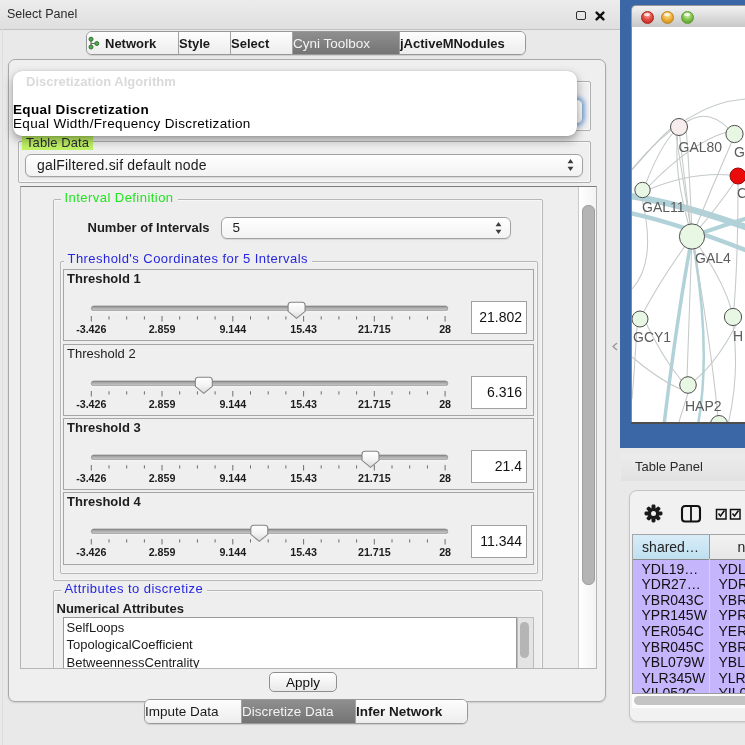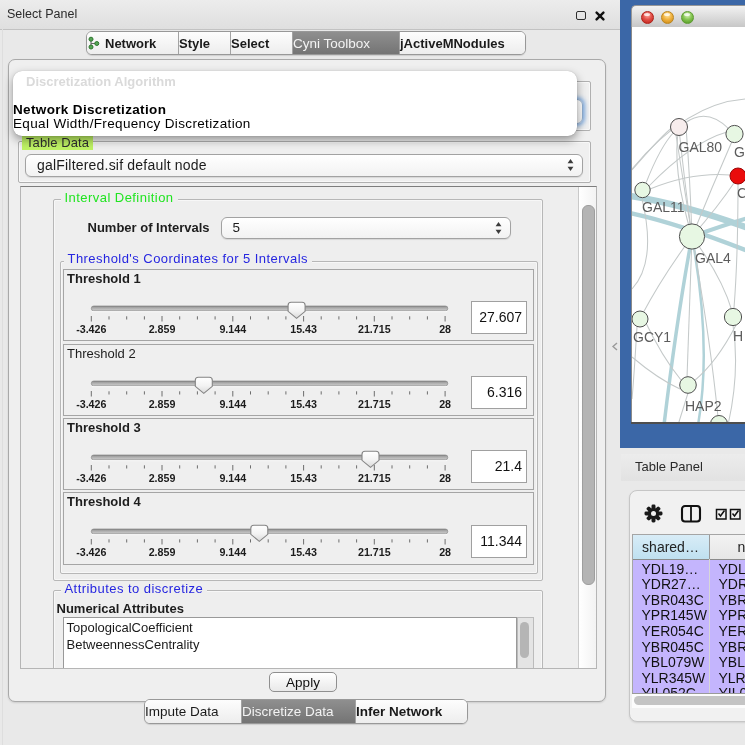--- a/index.html
+++ b/index.html
@@ -62,21 +62,21 @@
 <div class="combo" style="left:25px;top:153.5px;width:556px;height:21.5px">
   <div class="ctext" style="font-size:14px">galFiltered.sif default node</div>
   <svg class="abs" style="right:8px;top:4px" width="7" height="12" viewBox="0 0 7 12">
       <path d="M3.5 0 L6.4 4.2 H0.6 Z" fill="#3c3c3c"></path>
       <path d="M3.5 12 L6.4 7.8 H0.6 Z" fill="#3c3c3c"></path>
     </svg>
 </div>
 
 <div class="abs" style="left:13px;top:71px;width:564px;height:65px;background:#fff;border-radius:9px;box-shadow:0 4px 10px rgba(0,0,0,.38),0 0 1px rgba(0,0,0,.25)">
   <div class="abs" style="left:13px;top:3px;font-size:13px;font-weight:700;color:#dadada;white-space:nowrap">Discretization Algorithm</div>
-  <div class="abs" style="left:0px;top:30.5px;font-size:13.5px;font-weight:700;color:#000;letter-spacing:0.35px">Network Discretization</div>
+  <div class="abs" style="left:0px;top:30.5px;font-size:13.5px;font-weight:700;color:#000;letter-spacing:0.35px">Equal Discretization</div>
   <div class="abs" style="left:0px;top:45px;font-size:13.5px;color:#000;letter-spacing:0.35px">Equal Width/Frequency Discretization</div>
 </div>
 
 <div class="abs" id="scrollbox" style="left:19.5px;top:186px;width:575px;height:481px;background:#eeeeee;border:1px solid #b5b5b5;border-top:1px solid #7d7d7d;overflow:hidden">
 
   <div class="grp" style="left:32.5px;top:11.5px;width:488px;height:380px;border-color:#b7b7b7"></div>
   <div class="glabel" style="left:40px;top:3.5px;color:#21e421;background:#eeeeee">Interval Definition</div>
   <div class="abs" style="left:67px;top:33px;font-size:13px;font-weight:700;color:#1d1d1d">Number of Intervals</div>
   <div class="combo" style="left:200px;top:29.5px;width:288px;height:20px">
     <div class="ctext">5</div>
@@ -111,21 +111,21 @@
     <path d="M46.0 47.3V50.5 M63.7 47.3V50.5 M81.4 47.3V50.5 M116.7 47.3V50.5 M134.4 47.3V50.5 M152.1 47.3V50.5 M187.5 47.3V50.5 M205.2 47.3V50.5 M222.9 47.3V50.5 M258.2 47.3V50.5 M275.9 47.3V50.5 M293.6 47.3V50.5 M329.0 47.3V50.5 M346.7 47.3V50.5 M364.4 47.3V50.5" stroke="#6d6d6d" stroke-width="1"></path>
     <path d="M28.3 47V52.5 M99.0 47V52.5 M169.8 47V52.5 M240.6 47V52.5 M311.3 47V52.5 M382.1 47V52.5" stroke="#6d6d6d" stroke-width="1"></path>
     <text x="28.3" y="63.9" text-anchor="middle" font-size="10.7" font-weight="bold" fill="#1c1c1c" font-family="Liberation Sans,sans-serif">-3.426</text>
         <text x="99.0" y="63.9" text-anchor="middle" font-size="10.7" font-weight="bold" fill="#1c1c1c" font-family="Liberation Sans,sans-serif">2.859</text>
         <text x="169.8" y="63.9" text-anchor="middle" font-size="10.7" font-weight="bold" fill="#1c1c1c" font-family="Liberation Sans,sans-serif">9.144</text>
         <text x="240.6" y="63.9" text-anchor="middle" font-size="10.7" font-weight="bold" fill="#1c1c1c" font-family="Liberation Sans,sans-serif">15.43</text>
         <text x="311.3" y="63.9" text-anchor="middle" font-size="10.7" font-weight="bold" fill="#1c1c1c" font-family="Liberation Sans,sans-serif">21.715</text>
         <text x="382.1" y="63.9" text-anchor="middle" font-size="10.7" font-weight="bold" fill="#1c1c1c" font-family="Liberation Sans,sans-serif">28</text>
     <path d="M225.1 36.2 Q225.1 33.2 228.1 33.2 L239.1 33.2 Q242.1 33.2 242.1 36.2 L242.1 42.3 L233.6 49.4 L225.1 42.3 Z" fill="url(#tg)" stroke="#848484" stroke-width="1.1"></path>
   </svg>
-  <div class="vfield">27.607</div>
+  <div class="vfield">21.802</div>
 </div>
 
 <div class="tbox" style="left:42.5px;top:156.5px;width:468.5px;height:70.5px">
   <div class="abs" style="left:3px;top:1px;font-size:13px;font-weight:400;color:#1d1d1d">Threshold 2</div>
   <svg class="abs" style="left:-1px;top:-1px" width="469" height="71" viewBox="0 0 469 71">
     <rect x="28.3" y="37" width="356.5" height="4.8" rx="2.4" fill="url(#trk)" stroke="#898989" stroke-width="0.7"></rect>
     <rect x="28.8" y="42.2" width="355.5" height="1" fill="#ffffff" opacity="0.85"></rect>
     <path d="M46.0 47.3V50.5 M63.7 47.3V50.5 M81.4 47.3V50.5 M116.7 47.3V50.5 M134.4 47.3V50.5 M152.1 47.3V50.5 M187.5 47.3V50.5 M205.2 47.3V50.5 M222.9 47.3V50.5 M258.2 47.3V50.5 M275.9 47.3V50.5 M293.6 47.3V50.5 M329.0 47.3V50.5 M346.7 47.3V50.5 M364.4 47.3V50.5" stroke="#6d6d6d" stroke-width="1"></path>
     <path d="M28.3 47V52.5 M99.0 47V52.5 M169.8 47V52.5 M240.6 47V52.5 M311.3 47V52.5 M382.1 47V52.5" stroke="#6d6d6d" stroke-width="1"></path>
     <text x="28.3" y="63.9" text-anchor="middle" font-size="10.7" font-weight="bold" fill="#1c1c1c" font-family="Liberation Sans,sans-serif">-3.426</text>
@@ -173,20 +173,21 @@
     <path d="M187.8 36.2 Q187.8 33.2 190.8 33.2 L201.8 33.2 Q204.8 33.2 204.8 36.2 L204.8 42.3 L196.3 49.4 L187.8 42.3 Z" fill="url(#tg)" stroke="#848484" stroke-width="1.1"></path>
   </svg>
   <div class="vfield">11.344</div>
 </div>
 
   <div class="grp" style="left:32.5px;top:402.5px;width:488px;height:110px;border-color:#b7b7b7"></div>
   <div class="glabel" style="left:40px;top:394.5px;color:#2626e0;background:#eeeeee">Attributes to discretize</div>
   <div class="abs" style="left:36px;top:414px;font-size:13px;font-weight:700;color:#1d1d1d">Numerical Attributes</div>
   <div class="abs" style="left:42.5px;top:430px;width:452px;height:51px;background:#fff;border:1px solid #999;border-bottom:none;overflow:hidden">
     <div style="padding-top:1px">
+      <div class="listrow">SelfLoops</div>
       <div class="listrow">TopologicalCoefficient</div>
       <div class="listrow">BetweennessCentrality</div>
     </div>
   </div>
   <div class="abs" style="left:496px;top:430px;width:15px;height:51px;background:#e4e4e4;border:1px solid #bbb;border-bottom:none"></div>
   <div class="abs" style="left:499.5px;top:435px;width:9px;height:36px;background:#b5b5b5;border-radius:5px"></div>
 
   <div class="abs" style="left:557px;top:0;width:18px;height:481px;background:linear-gradient(90deg,#ffffff,#f2f2f2);border-left:1px solid #c9c9c9;border-right:1px solid #c9c9c9"></div>
   <div class="abs" style="left:561px;top:18px;width:11px;height:378px;background:#b4b4b4;border-radius:6px;border:0.5px solid #9e9e9e"></div>
 </div>

